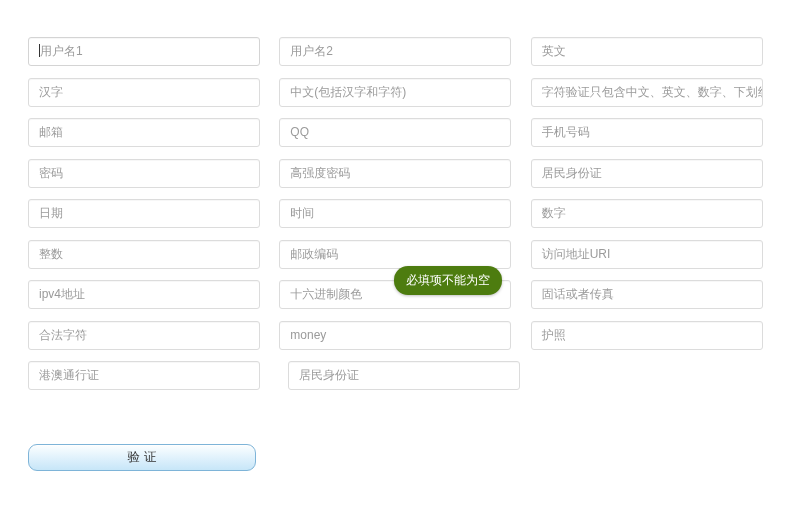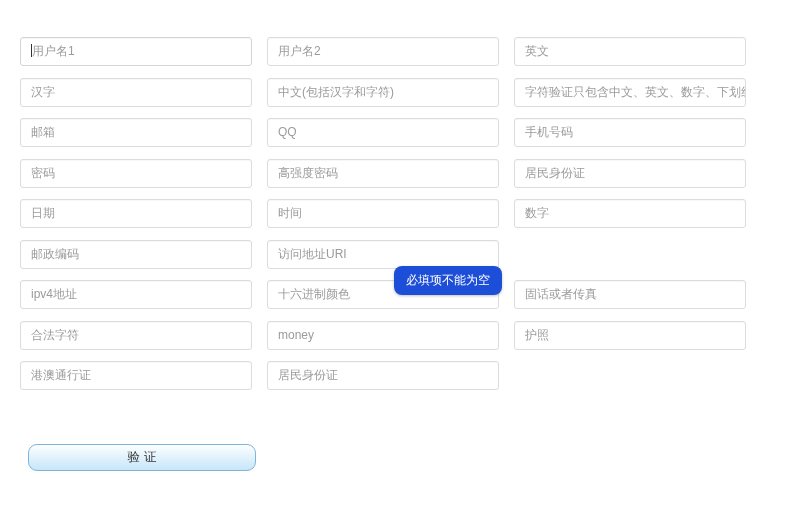--- a/index.html
+++ b/index.html
@@ -18,38 +18,38 @@
   #form-wrap {
     position: absolute;
     left: 0;
     top: 0;
     width: 800px;
     height: 506px;
   }
 
   .form-grid {
     position: absolute;
-    left: 20px;
+    left: 28px;
     top: 37px;
     width: 740px;
   }
 
   .form-row {
     display: flex;
     gap: 0;
     margin-bottom: 11.5px;
   }
 
   .cell {
     width: 246px;
     padding-right: 0;
     box-sizing: border-box;
   }
   .cell + .cell {
-    margin-left: 1px;
+    margin-left: 14px;
   }
 
   .field {
     width: 232px;
     height: 29px;
     box-sizing: border-box;
     border: 1px solid #dcdcdc;
     border-radius: 3px;
     background: #ffffff;
     color: #9a9a9a;
@@ -105,27 +105,27 @@
     text-indent: 4px;
     cursor: pointer;
     box-shadow: 0 1px 0 rgba(255,255,255,0.6) inset;
     padding: 0;
   }
 
   .tooltip {
     position: absolute;
     left: 394px;
     top: 266px;
-    background: #1d4ed8;
+    background: #4d7c0f;
     color: #ffffff;
     font-size: 12px;
     line-height: 29px;
     height: 29px;
     padding: 0 12px;
-    border-radius: 8px;
+    border-radius: 14px;
     white-space: nowrap;
     box-shadow: 0 1px 3px rgba(0,0,0,0.25);
     z-index: 50;
     font-family: "Liberation Sans", "DejaVu Sans", sans-serif;
   }
 </style>
 </head>
 <body>
 
 <div id="form-wrap">
@@ -181,20 +181,23 @@
         </div>
         <div class="cell">
           <div class="field" title="时间"><span class="ph">时间</span></div>
         </div>
         <div class="cell">
           <div class="field" title="数字"><span class="ph">数字</span></div>
         </div>
       </div>
       <div class="form-row">
         <div class="cell">
+          <div class="field" title="整数"><span class="ph">整数</span></div>
+        </div>
+        <div class="cell">
           <div class="field" title="邮政编码"><span class="ph">邮政编码</span></div>
         </div>
         <div class="cell">
           <div class="field" title="访问地址URI"><span class="ph">访问地址URI</span></div>
         </div>
       </div>
       <div class="form-row">
         <div class="cell">
           <div class="field" title="ipv4地址"><span class="ph">ipv4地址</span></div>
         </div>

